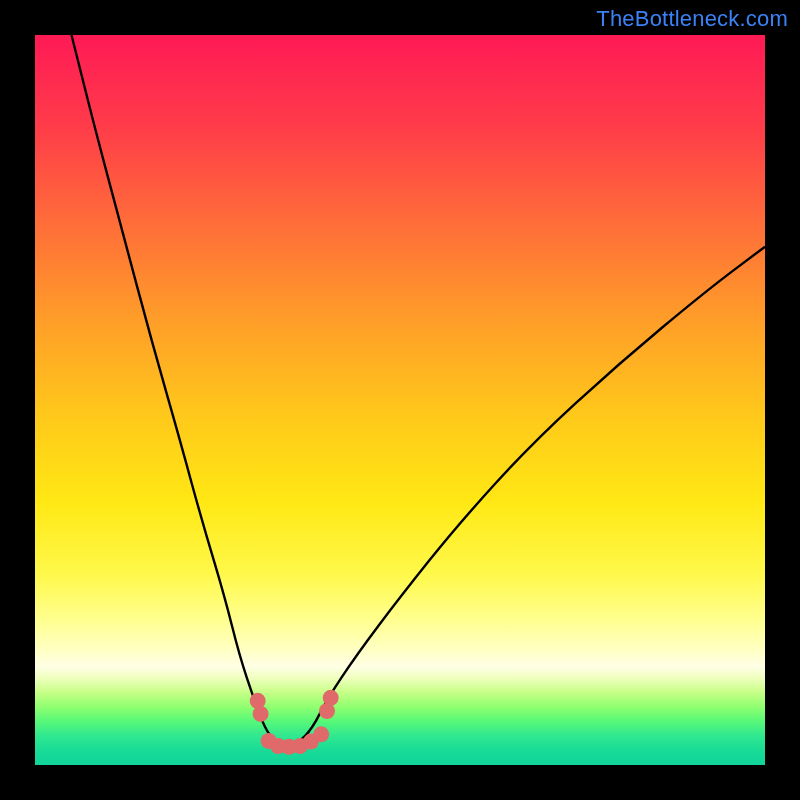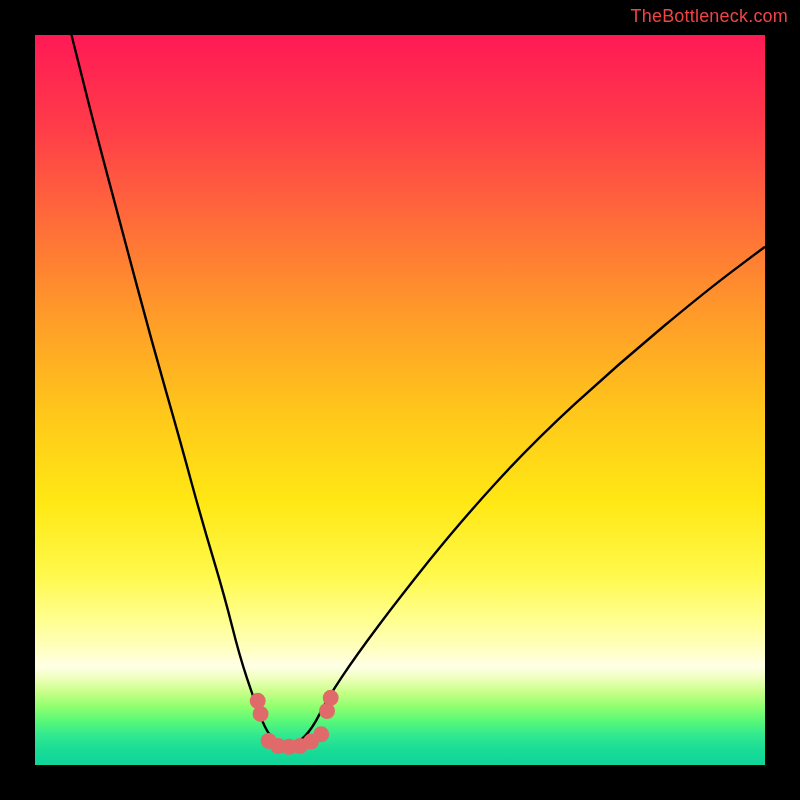--- a/index.html
+++ b/index.html
@@ -41,22 +41,22 @@
       #58f878 94%,
       #30e890 96%,
       #18dc96 98%,
       #10d49a 100%);
   }
   .watermark {
     position: absolute;
     top: 6px;
     right: 12px;
     font-family: Arial, Helvetica, sans-serif;
-    font-size: 18px;
-    color: #ef4444;
+    font-size: 22px;
+    color: #3b82f6;
     letter-spacing: 0.2px;
     user-select: none;
   }
   svg.curve {
     position: absolute;
     top: 0;
     left: 0;
     width: 730px;
     height: 730px;
     overflow: visible;

